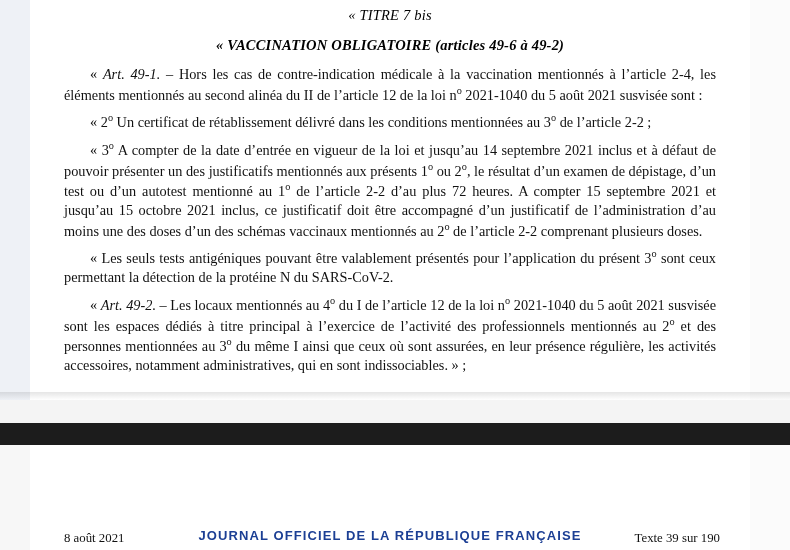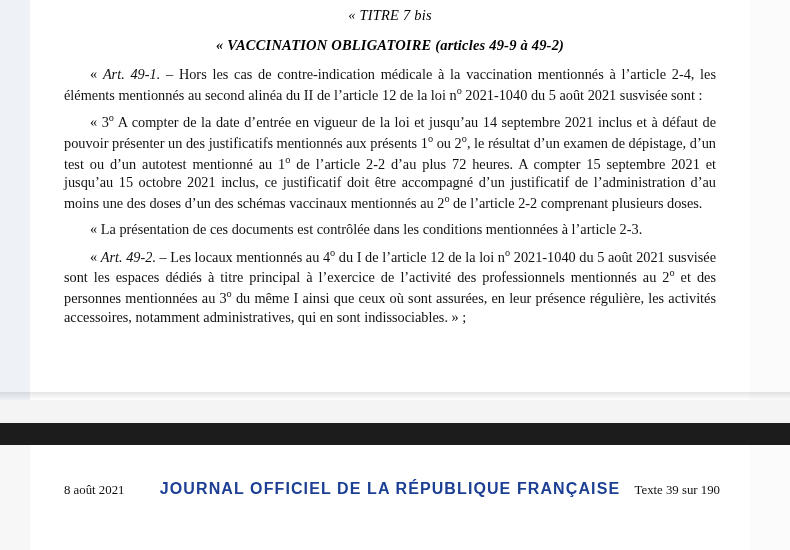--- a/index.html
+++ b/index.html
@@ -139,36 +139,37 @@
     font-style: italic;
   }
   .sup {
     vertical-align: super;
     font-size: 0.72em;
   }
 
   .jo-header {
     position: relative;
     height: 40px;
+    margin-top: 48px;
   }
   .jo-date {
     position: absolute;
     left: 34px;
     top: 38px;
     font-size: 12.8px;
     color: #111;
   }
   .jo-title {
     position: absolute;
     left: 0;
     right: 0;
     top: 35px;
     text-align: center;
     font-family: "Liberation Sans", sans-serif;
-    font-size: 16px;
+    font-size: 13px;
     font-weight: bold;
     letter-spacing: 1.1px;
     color: #1c3f94;
   }
   .jo-texte {
     position: absolute;
     right: 30px;
     top: 38px;
     font-size: 12.8px;
     color: #111;
@@ -189,26 +190,27 @@
 <body>
 
 <div class="page-top">
   <div class="gutter-left"></div>
   <div class="gutter-right"></div>
 
   <div class="page-top-inner">
 
     <div class="doc-title">« TITRE 7 bis</div>
 
-    <div class="doc-subtitle">« VACCINATION OBLIGATOIRE (articles 49-9 à 49-2)</div>
+    <div class="doc-subtitle">« VACCINATION OBLIGATOIRE (articles 49-6 à 49-2)</div>
 
     <div class="body-text">
       <p class="para gap">« <i>Art. 49-1.</i> – Hors les cas de contre-indication médicale à la vaccination mentionnés à l’article 2-4, les éléments mentionnés au second alinéa du II de l’article 12 de la loi n<span class="sup">o</span> 2021-1040 du 5 août 2021 susvisée sont :</p>
+      <p class="para gap">« 2<span class="sup">o</span> Un certificat de rétablissement délivré dans les conditions mentionnées au 3<span class="sup">o</span> de l’article 2-2 ;</p>
       <p class="para gap">« 3<span class="sup">o</span> A compter de la date d’entrée en vigueur de la loi et jusqu’au 14 septembre 2021 inclus et à défaut de pouvoir présenter un des justificatifs mentionnés aux présents 1<span class="sup">o</span> ou 2<span class="sup">o</span>, le résultat d’un examen de dépistage, d’un test ou d’un autotest mentionné au 1<span class="sup">o</span> de l’article 2-2 d’au plus 72 heures. A compter 15 septembre 2021 et jusqu’au 15 octobre 2021 inclus, ce justificatif doit être accompagné d’un justificatif de l’administration d’au moins une des doses d’un des schémas vaccinaux mentionnés au 2<span class="sup">o</span> de l’article 2-2 comprenant plusieurs doses.</p>
-      <p class="para gap">« La présentation de ces documents est contrôlée dans les conditions mentionnées à l’article 2-3.</p>
+      <p class="para gap">« Les seuls tests antigéniques pouvant être valablement présentés pour l’application du présent 3<span class="sup">o</span> sont ceux permettant la détection de la protéine N du SARS-CoV-2.</p>
       <p class="para gap">« <i>Art. 49-2.</i> – Les locaux mentionnés au 4<span class="sup">o</span> du I de l’article 12 de la loi n<span class="sup">o</span> 2021-1040 du 5 août 2021 susvisée sont les espaces dédiés à titre principal à l’exercice de l’activité des professionnels mentionnés au 2<span class="sup">o</span> et des personnes mentionnées au 3<span class="sup">o</span> du même I ainsi que ceux où sont assurées, en leur présence régulière, les activités accessoires, notamment administratives, qui en sont indissociables. » ;</p>
 
     </div>
   </div>
 
   <div class="shadow-strip"></div>
 </div>
 
 <div class="gap-band"></div>
 <div class="dark-band"></div>

